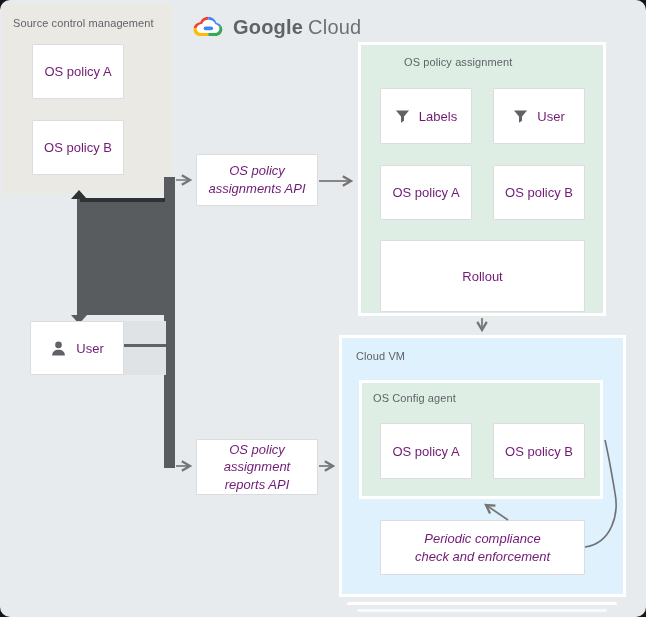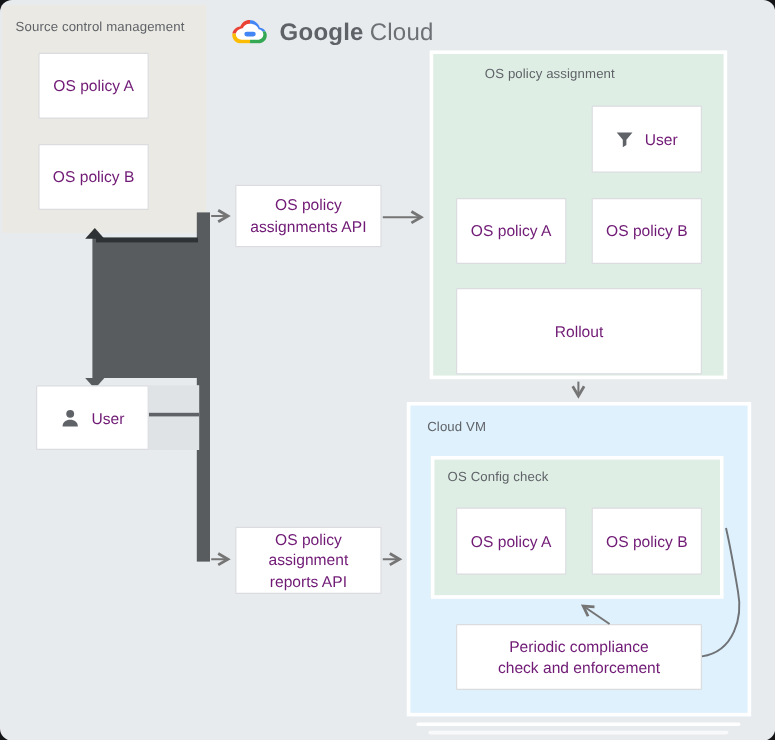--- a/index.html
+++ b/index.html
@@ -9,21 +9,21 @@
     font-family:"Liberation Sans","DejaVu Sans",sans-serif;
     -webkit-font-smoothing:antialiased;
   }
   .panel{position:absolute;box-sizing:border-box;}
   .panel-label{position:absolute;font-size:11px;color:#5f6368;letter-spacing:.1px;}
   .box{
     position:absolute;background:#ffffff;border:1px solid #dadce0;border-radius:1px;
     display:flex;align-items:center;justify-content:center;box-sizing:border-box;
     font-size:13px;color:#701a75;text-align:center;
   }
-  .multiline{white-space:pre-line;line-height:1.35;}
+  .multiline{white-space:pre-line;line-height:1.35;font-style:italic;}
   .icon{display:inline-flex;align-items:center;margin-right:9px;}
   .darkshape{position:absolute;background:#595c5f;}
   .tri{position:absolute;width:0;height:0;}
   .overlay{position:absolute;left:0;top:0;pointer-events:none;}
   .stackline{position:absolute;height:3px;border-radius:2px;}
   .logo{position:absolute;left:192px;top:15px;display:flex;align-items:center;}
   .logo-text{margin-left:10px;font-size:20px;color:#5f6368;letter-spacing:.2px;}
   .logo-brand{font-weight:600;}
   .logo-product{font-weight:400;color:#6d7175;margin-left:5px;}
 </style>
@@ -90,20 +90,28 @@
   </div>
   <div class="box multiline" style="left:196px;top:439px;width:122px;height:56px;">
     <span class="multiline">OS policy
 assignment
 reports API</span>
   </div>
 
   <div class="panel" style="left:358px;top:42px;width:248px;height:274px;background:#dfeee5;border:3px solid #ffffff;">
   </div>
   <div class="panel-label" style="left:364px;top:56px;margin-left:40px;">OS policy assignment</div>
+  <div class="box" style="left:380px;top:88px;width:92px;height:56px;">
+    <span class="icon">
+      <svg width="15" height="15" viewBox="0 0 16 16">
+        <path d="M1,1.5 h14 L9.6,8 v4.6 l-3.2,2 V8 z" fill="#5f6368"></path>
+      </svg>
+    </span>
+    <span>Labels</span>
+  </div>
   <div class="box" style="left:493px;top:88px;width:92px;height:56px;">
     <span class="icon">
       <svg width="15" height="15" viewBox="0 0 16 16">
         <path d="M1,1.5 h14 L9.6,8 v4.6 l-3.2,2 V8 z" fill="#5f6368"></path>
       </svg>
     </span>
     <span>User</span>
   </div>
   <div class="box" style="left:380px;top:165px;width:92px;height:55px;">
     <span>OS policy A</span>
@@ -113,21 +121,21 @@
   </div>
   <div class="box" style="left:380px;top:240px;width:205px;height:72px;">
     <span>Rollout</span>
   </div>
 
   <div class="panel" style="left:339px;top:335px;width:287px;height:262px;background:#dff1fc;border:3px solid #ffffff;">
   </div>
   <div class="panel-label" style="left:356px;top:350px;">Cloud VM</div>
   <div class="panel" style="left:359px;top:380px;width:244px;height:119px;background:#dfeee5;border:3px solid #ffffff;">
   </div>
-  <div class="panel-label" style="left:373px;top:392px;">OS Config check</div>
+  <div class="panel-label" style="left:373px;top:392px;">OS Config agent</div>
   <div class="box" style="left:380px;top:423px;width:92px;height:56px;">
     <span>OS policy A</span>
   </div>
   <div class="box" style="left:493px;top:423px;width:92px;height:56px;">
     <span>OS policy B</span>
   </div>
   <div class="box multiline" style="left:380px;top:520px;width:205px;height:55px;">
     <span class="multiline">Periodic compliance
 check and enforcement</span>
   </div>

